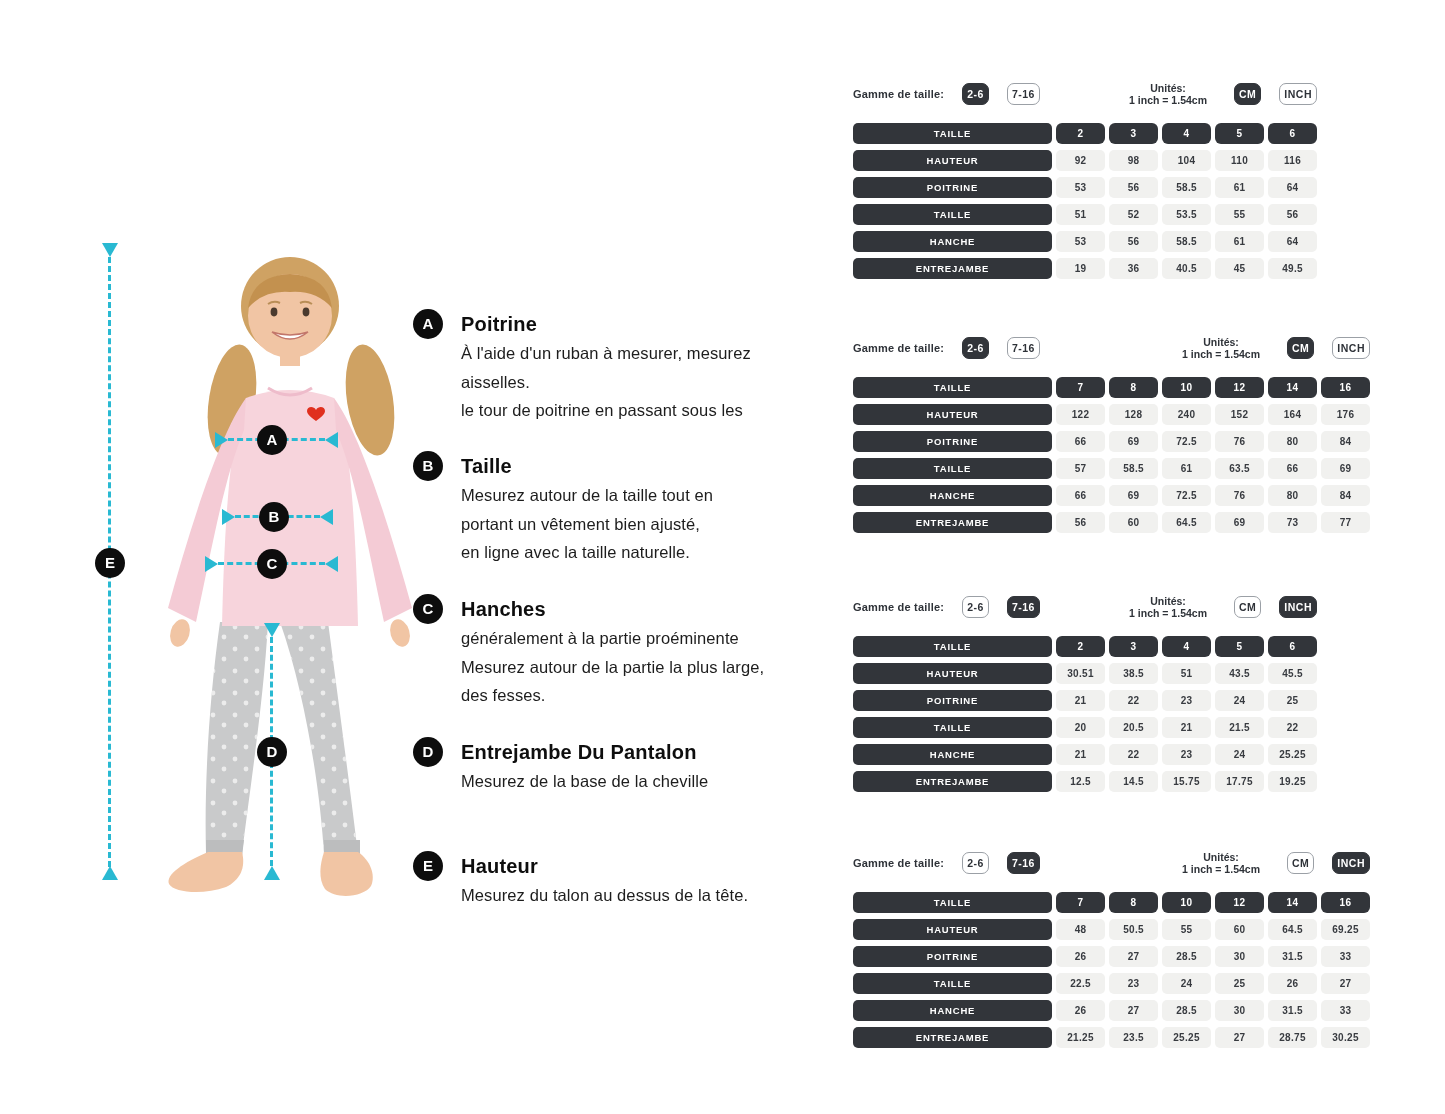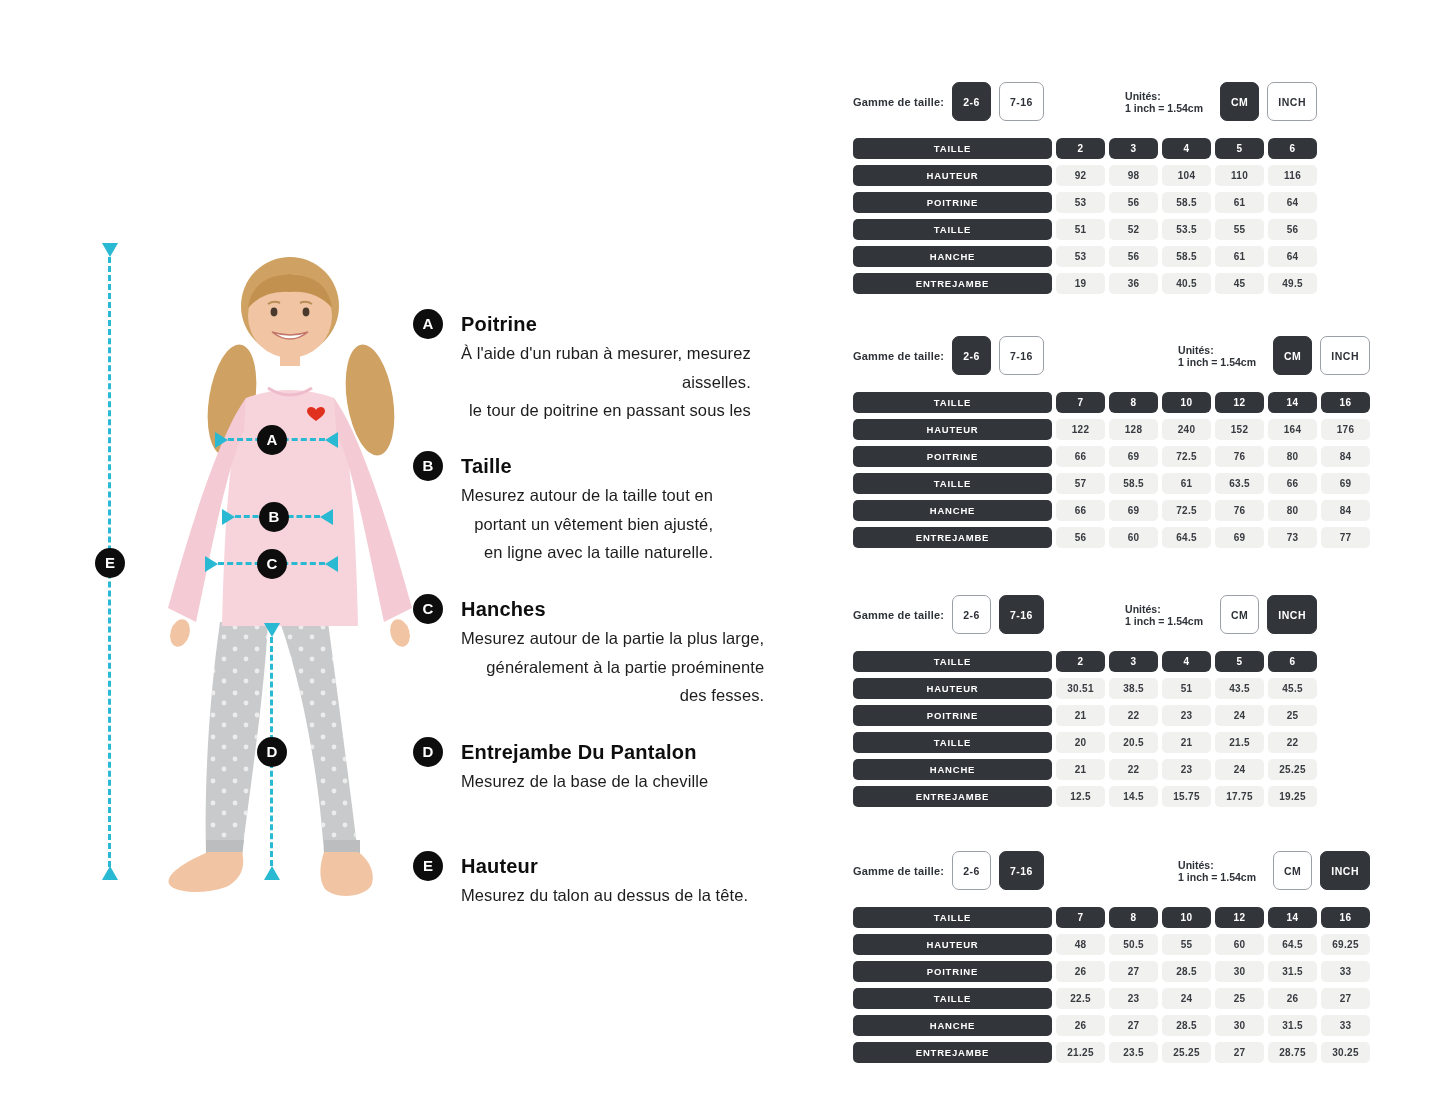--- a/index.html
+++ b/index.html
@@ -29,37 +29,37 @@
   
   #sections .section{position:absolute;left:413px;width:440px;display:flex;gap:18px;}
   #sections .section:nth-child(1){top:309px;}
   #sections .section:nth-child(2){top:451px;}
   #sections .section:nth-child(3){top:594px;}
   #sections .section:nth-child(4){top:737px;}
   #sections .section:nth-child(5){top:851px;}
   .badge{flex:0 0 30px;width:30px;height:30px;border-radius:50%;background:#0d0d0d;color:#fff;
     font-weight:700;font-size:15px;line-height:30px;text-align:center;}
   .section-title{font-size:20px;font-weight:800;color:#0e0e0e;line-height:30px;letter-spacing:.2px;}
-  .section-line{font-size:16.5px;color:var(--ink);line-height:28.5px;letter-spacing:.1px;text-align:right;}
+  .section-line{font-size:16.5px;color:var(--ink);line-height:28.5px;letter-spacing:.1px;}
   .section-body .section-line:first-of-type{margin-top:4px;}
 
   
   .panel{position:absolute;left:853px;display:inline-block;}
   .panel.p0{top:82px;}
   .panel.p1{top:336px;}
   .panel.p2{top:595px;}
   .panel.p3{top:851px;}
   .panel-head{display:flex;justify-content:space-between;align-items:center;width:100%;margin-bottom:17px;}
   .head-left,.head-right{display:flex;align-items:center;}
   .head-label{font-size:11px;font-weight:600;color:#2e3238;letter-spacing:.2px;}
-  .toggle{height:39px;border-radius:7px;padding:0 10px;margin-left:8px;font-family:inherit;
+  .toggle{height:22px;border-radius:7px;padding:0 4px;margin-left:18px;font-family:inherit;
     font-size:10.5px;font-weight:700;letter-spacing:.5px;background:#fff;border:1.5px solid #9ba0a6;
     color:#2e3238;cursor:pointer;}
   .toggle.active{background:var(--dark);border-color:var(--dark);color:#fff;}
-  .units-block{text-align:left;margin-right:9px;font-size:10.5px;font-weight:700;line-height:12px;color:#2e3238;}
+  .units-block{text-align:center;margin-right:9px;font-size:10.5px;font-weight:700;line-height:12px;color:#2e3238;}
   .size-table{display:grid;column-gap:4px;row-gap:6px;}
   .cell{height:21px;display:flex;align-items:center;justify-content:center;border-radius:5px;}
   .cell.dark{background:var(--dark);color:#fff;font-weight:700;font-size:9.5px;letter-spacing:.8px;}
   .cell.size-cell{border-radius:6px;font-size:10px;letter-spacing:.5px;}
   .cell.val{background:var(--cell);color:#383b40;font-weight:600;font-size:10px;letter-spacing:.3px;}
 </style>
 </head>
 <body>
 
 <div id="stage">
@@ -151,22 +151,22 @@
           <div class="section-title">Taille</div>
           <div class="section-line">Mesurez autour de la taille tout en</div>
           <div class="section-line">portant un vêtement bien ajusté,</div>
           <div class="section-line">en ligne avec la taille naturelle.</div>
         </div>
       </div>
       <div class="section">
         <div class="badge">C</div>
         <div class="section-body">
           <div class="section-title">Hanches</div>
+          <div class="section-line">généralement à la partie proéminente</div>
           <div class="section-line">Mesurez autour de la partie la plus large,</div>
-          <div class="section-line">généralement à la partie proéminente</div>
           <div class="section-line">des fesses.</div>
         </div>
       </div>
       <div class="section">
         <div class="badge">D</div>
         <div class="section-body">
           <div class="section-title">Entrejambe Du Pantalon</div>
           <div class="section-line">Mesurez de la base de la cheville</div>
         </div>
       </div>

